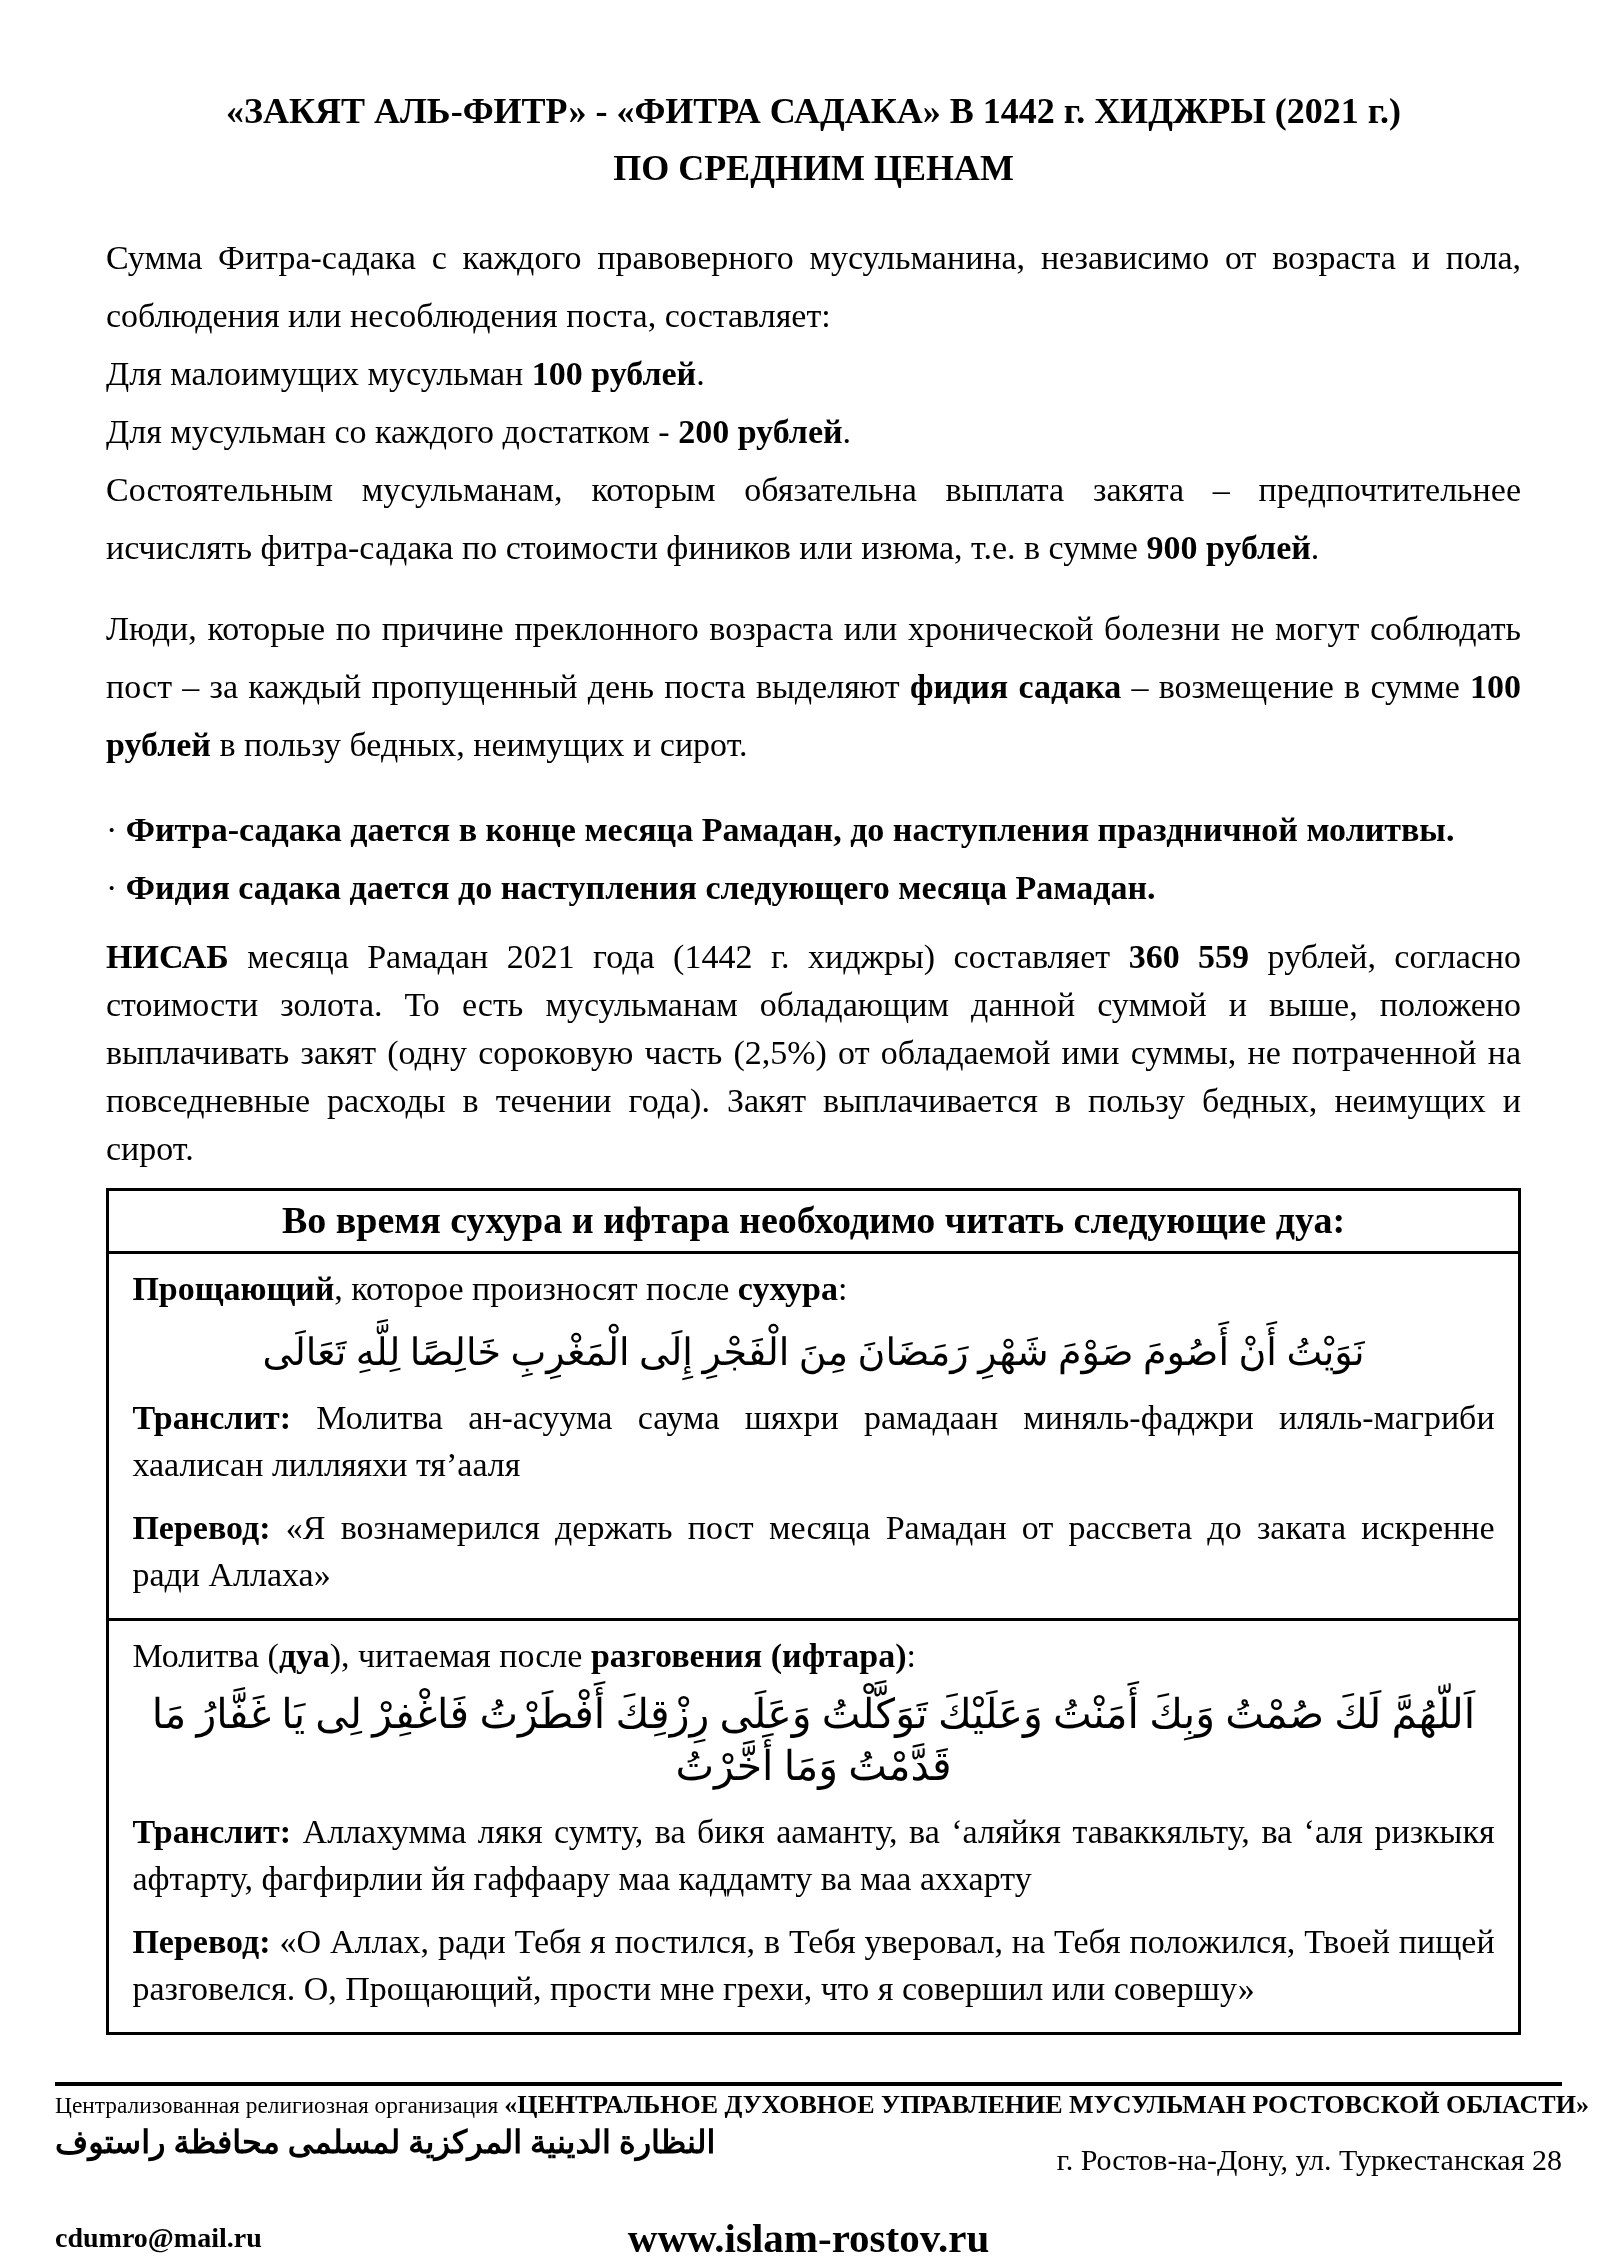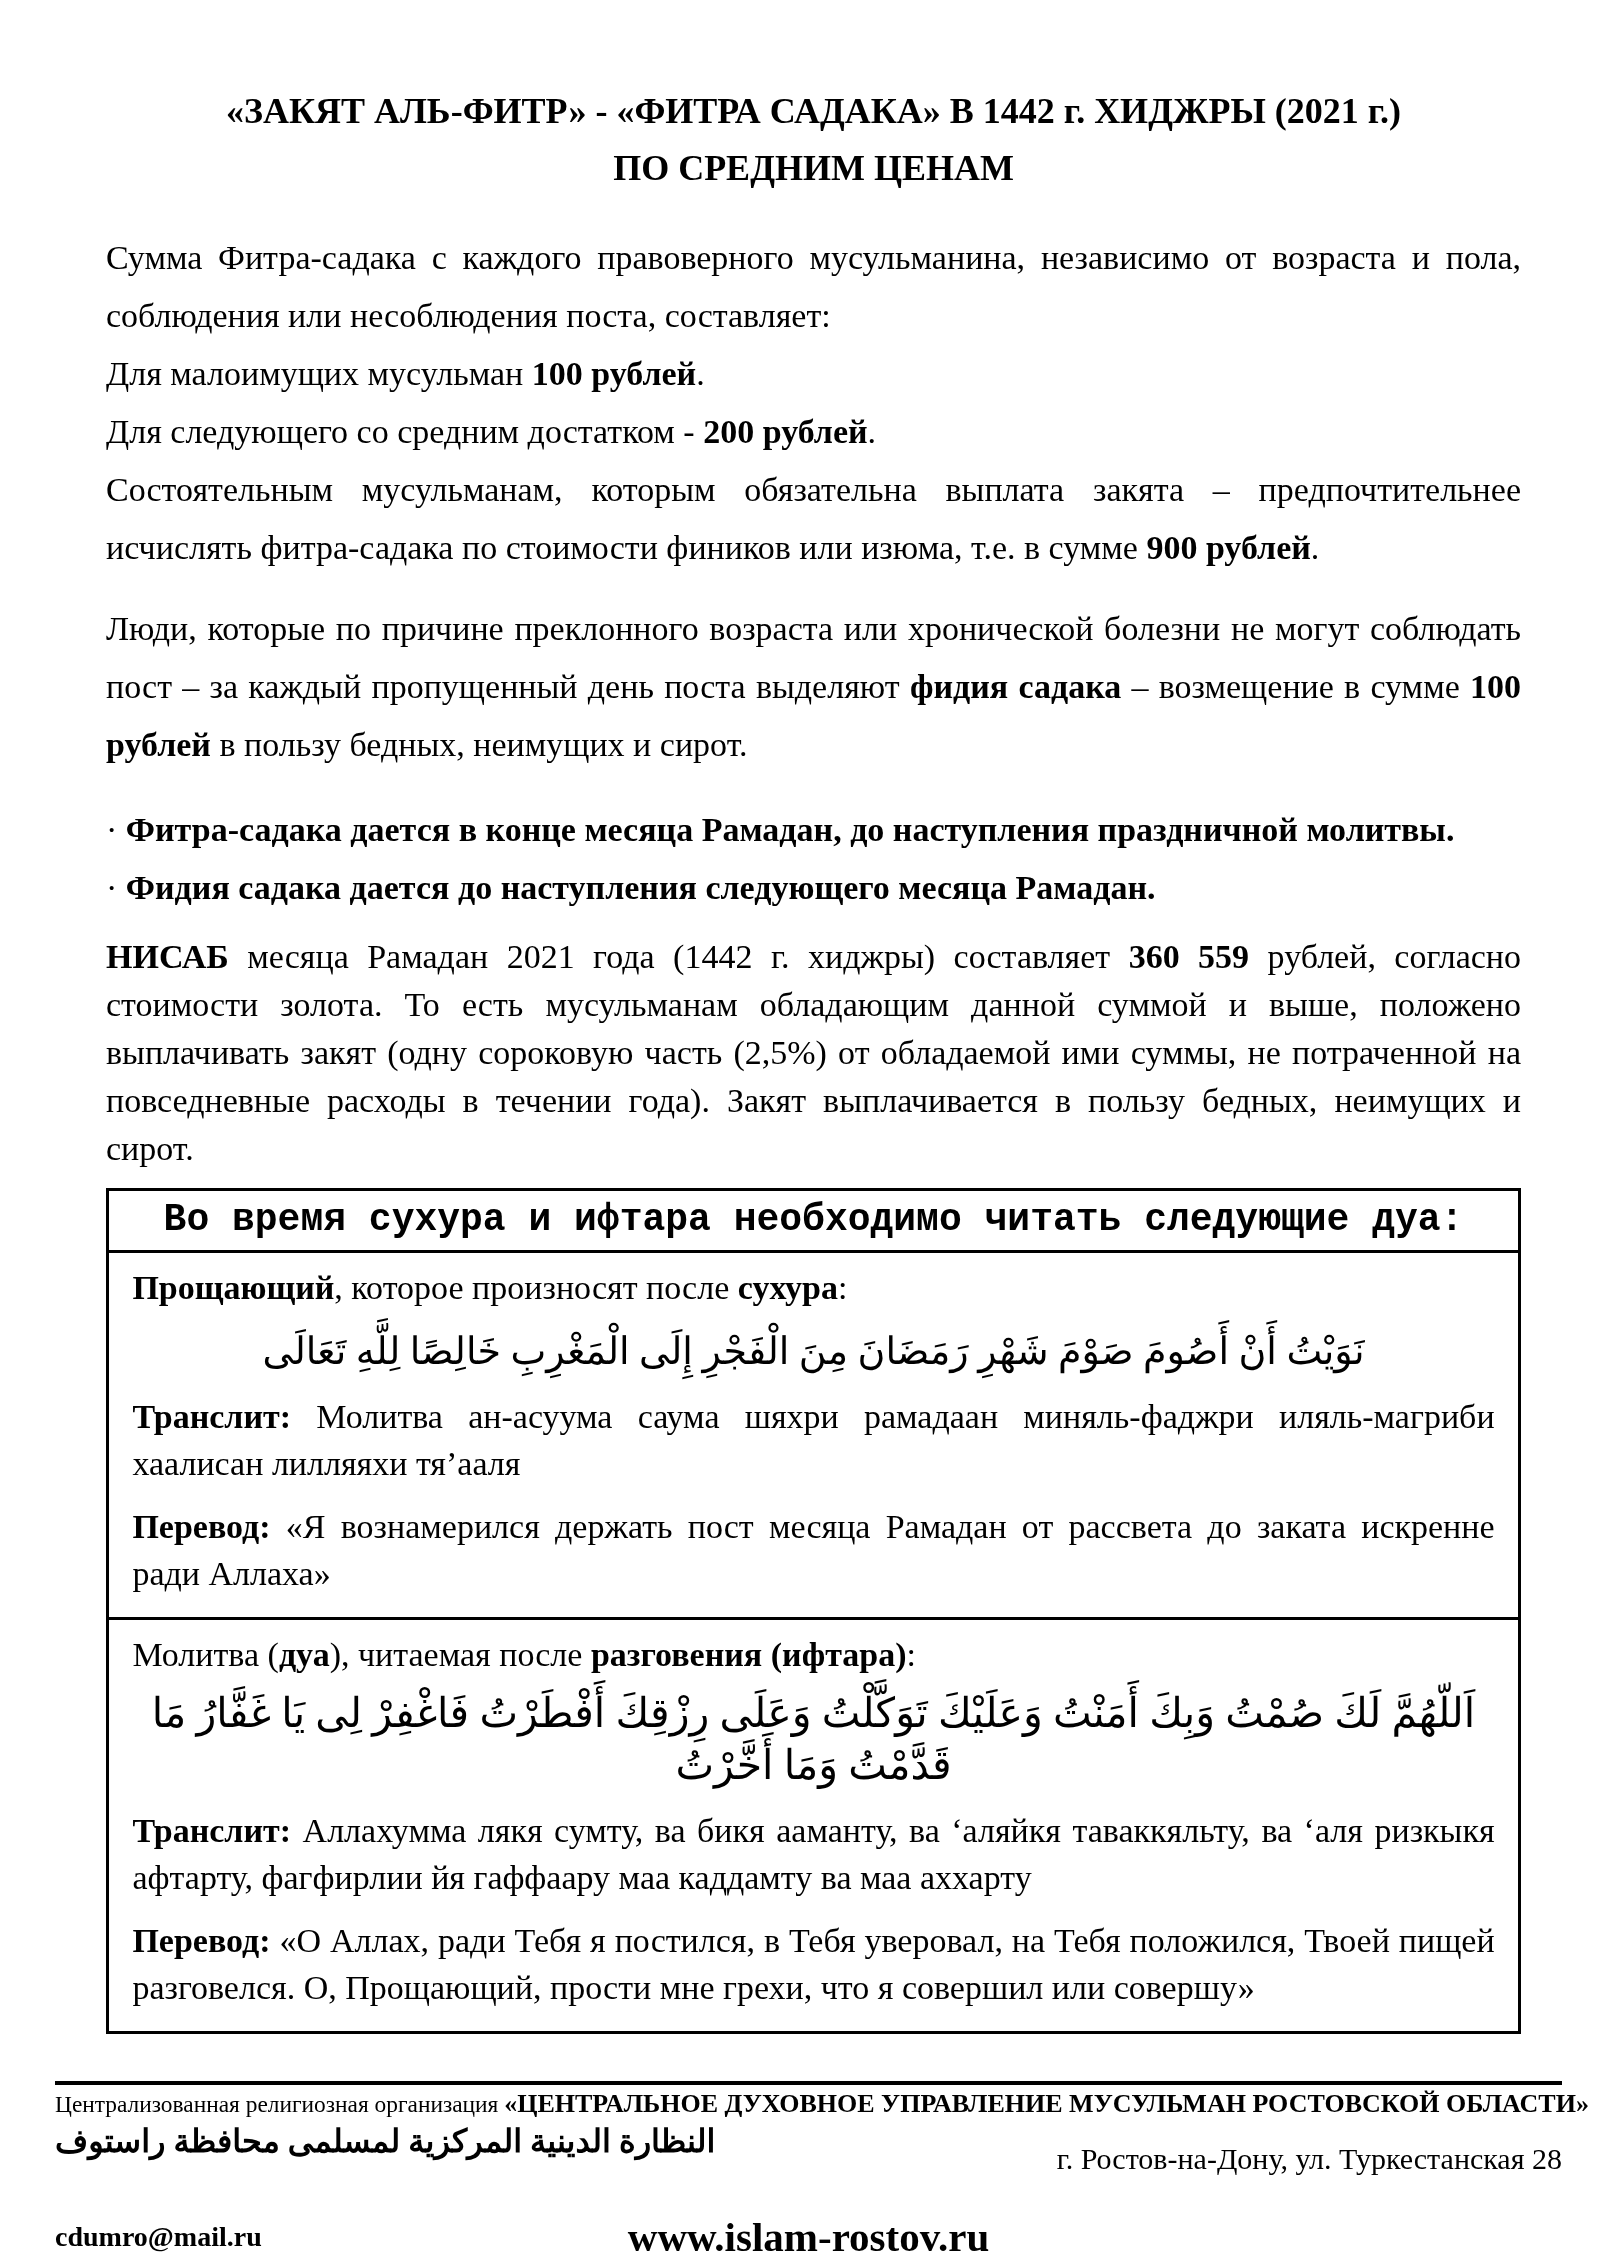--- a/index.html
+++ b/index.html
@@ -20,21 +20,21 @@
 
   .p { font-size:34px; line-height:58px; text-align:justify; }
   .bold { font-weight:700; }
   .gap26 { margin-top:23.4px; }
   .gap30 { margin-top:27px; }
   .nisab { line-height:48px; margin-top:16px; }
 
   .dua-box { border:3.6px solid #000; margin-top:14.4px; }
   .dua-header {
     font-size:38px; font-weight:700; text-align:center;
-    padding:7.2px 9px 9px; border-bottom:3.6px solid #000;font-family:Liberation Mono, monospace;
+    padding:7.2px 9px 9px; border-bottom:3.6px solid #000;
   }
   .dua-row { padding:10.8px 23.4px 20px; font-size:34px; line-height:47px; }
   .dua-row.first { border-bottom:3.6px solid #000; }
   .dua-row .intro { text-align:left; }
   .arabic-line {
     direction:rtl; unicode-bidi:embed; text-align:center;
     font-size:38px; line-height:52px; margin:14.4px 0 3.6px;
   }
   .arabic-line.iftar { font-size:41px; margin:9px 0 12px;font-family:Liberation Serif, serif; }
   .block { margin-top:16px; text-align:justify; }
@@ -64,21 +64,21 @@
 
   <div class="doc-title">
     <div>«ЗАКЯТ АЛЬ-ФИТР» - «ФИТРА САДАКА»  В  1442 г. ХИДЖРЫ (2021 г.)</div>
     <div>ПО СРЕДНИМ ЦЕНАМ</div>
   </div>
 
   <p class="p"><span>Сумма Фитра-садака с каждого правоверного мусульманина, независимо от возраста и пола, соблюдения или несоблюдения поста, составляет:</span></p>
 
   <p class="p"><span>Для малоимущих мусульман </span><b class="bold">100 рублей</b><span>.</span></p>
 
-  <p class="p"><span>Для следующего со средним достатком - </span><b class="bold">200 рублей</b><span>.</span></p>
+  <p class="p"><span>Для мусульман со каждого достатком - </span><b class="bold">200 рублей</b><span>.</span></p>
 
   <p class="p"><span>Состоятельным мусульманам, которым обязательна выплата закята – предпочтительнее исчислять фитра-садака по стоимости фиников или изюма, т.е. в сумме </span><b class="bold">900 рублей</b><span>.</span></p>
 
   <p class="p gap26"><span>Люди, которые по причине преклонного возраста или хронической болезни не могут соблюдать пост – за каждый пропущенный день поста выделяют </span><b class="bold">фидия садака</b><span> – возмещение в сумме </span><b class="bold">100 рублей</b><span>  в пользу бедных, неимущих и сирот.</span></p>
 
   <p class="p gap30"><span>·  </span><b class="bold">Фитра-садака дается в конце месяца Рамадан, до наступления праздничной молитвы.</b></p>
 
   <p class="p"><span>·  </span><b class="bold">Фидия садака дается до наступления следующего месяца Рамадан.</b></p>
 
   <p class="p nisab"><b class="bold">НИСАБ</b><span> месяца Рамадан 2021 года (1442 г. хиджры) составляет </span><b class="bold">360 559</b><span> рублей, согласно стоимости золота. То есть мусульманам обладающим данной суммой и выше, положено выплачивать закят  (одну сороковую часть (2,5%) от обладаемой ими суммы, не потраченной на повседневные расходы в течении года). Закят выплачивается в пользу бедных, неимущих и сирот.</span></p>

